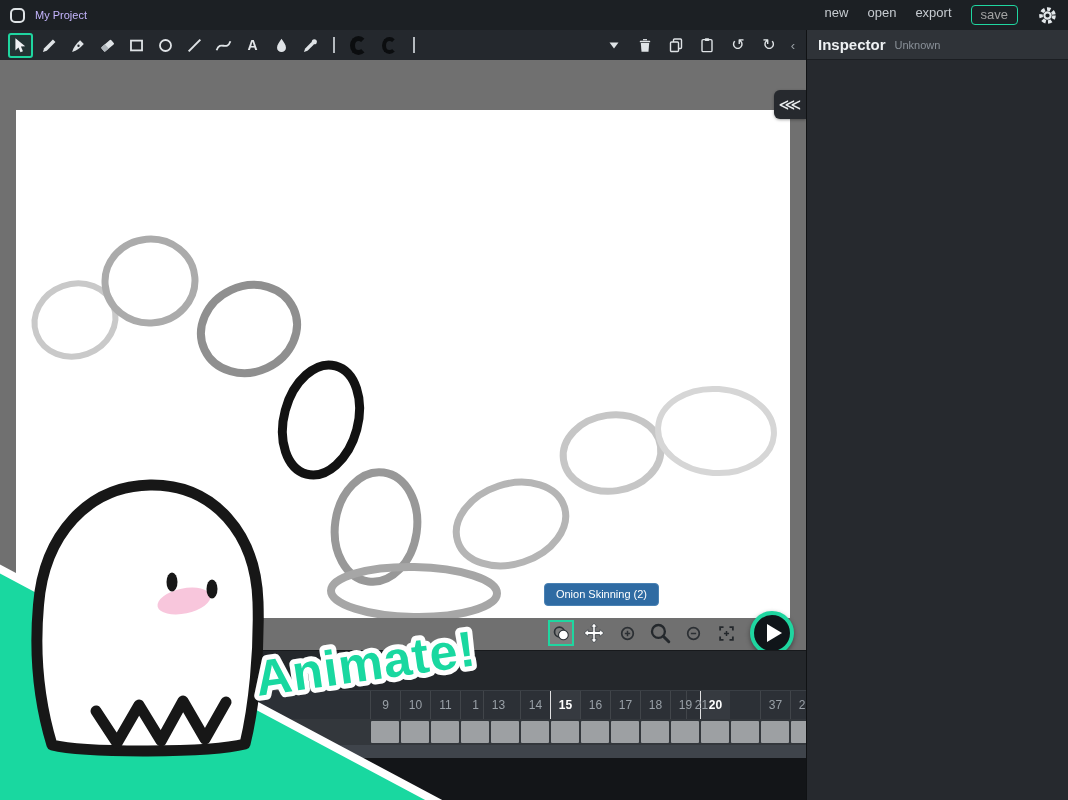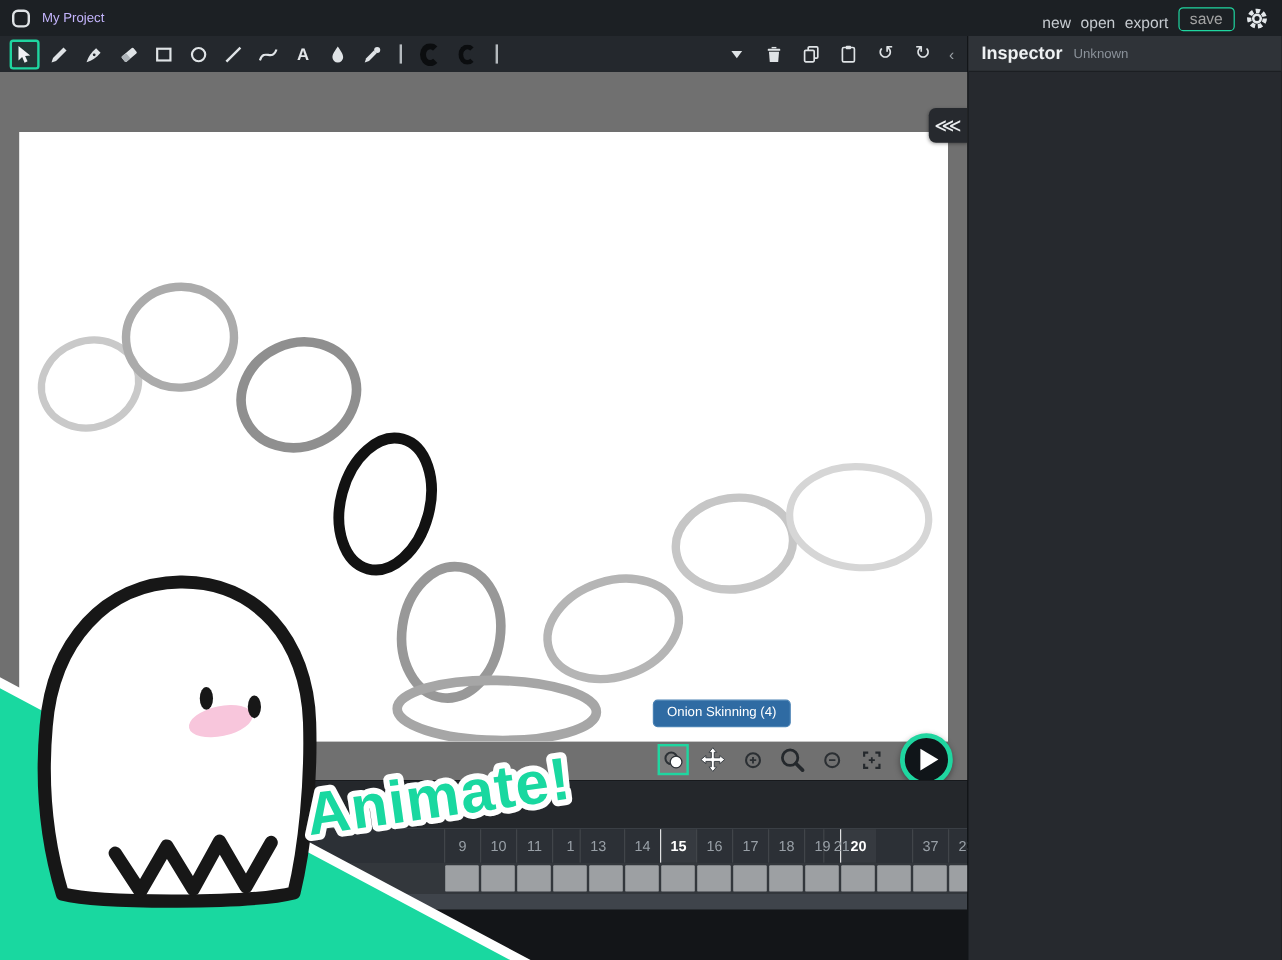--- a/index.html
+++ b/index.html
@@ -3,21 +3,21 @@
 <meta charset="utf-8">
 <style>
   *{box-sizing:border-box;margin:0;padding:0}
   html,body{width:1068px;height:800px;background:#0f1113;font-family:"Liberation Sans",sans-serif;overflow:hidden}
   .app{position:relative;width:1068px;height:800px;display:flex;flex-direction:column}
 
   
   .titlebar{flex:0 0 30px;height:30px;background:#1c2024;display:flex;align-items:center;padding:0 10px;gap:10px}
   .logo{width:15px;height:15px;border:2.5px solid #dfe3e6;border-radius:5px}
   .title{color:#c4b5fd;font-size:11px}
-  .tb-right{margin-left:auto;display:flex;align-items:flex-end;gap:8px}
+  .tb-right{margin-left:auto;display:flex;align-items:flex-start;gap:19px}
   .tb-link{color:#c6cbd0;font-size:13px;cursor:pointer}
   .save-btn{color:#a3a3a3;border:1.5px solid #1fd6a0;border-radius:4px;font-size:13px;padding:1px 9px 2px;cursor:pointer}
   .gearwrap{display:flex;align-items:center}
 
   
   .main{flex:1;display:flex;min-height:0}
   .left{width:806px;display:flex;flex-direction:column}
 
   
   .toolbar{flex:0 0 30px;height:30px;background:#24282d;display:flex;align-items:center;padding:0 8px;gap:4px}
@@ -206,21 +206,21 @@
               <ellipse cx="233" cy="219" rx="49" ry="43" transform="rotate(-25 233 219)" fill="none" stroke="#8f8f8f" stroke-width="8" stroke-linecap="round"></ellipse>
               <ellipse cx="305" cy="310" rx="37" ry="56" transform="rotate(15 305 310)" fill="none" stroke="#121212" stroke-width="9" stroke-linecap="round"></ellipse>
               <ellipse cx="360" cy="417" rx="41" ry="55" transform="rotate(8 360 417)" fill="none" stroke="#989898" stroke-width="8" stroke-linecap="round"></ellipse>
               <ellipse cx="398" cy="482" rx="83" ry="25" transform="rotate(1 398 482)" fill="none" stroke="#a6a6a6" stroke-width="8" stroke-linecap="round"></ellipse>
               <ellipse cx="495" cy="414" rx="56" ry="40" transform="rotate(-18 495 414)" fill="none" stroke="#b5b5b5" stroke-width="7" stroke-linecap="round"></ellipse>
               <ellipse cx="596" cy="343" rx="49" ry="38" transform="rotate(-8 596 343)" fill="none" stroke="#c6c6c6" stroke-width="7" stroke-linecap="round"></ellipse>
               <ellipse cx="700" cy="321" rx="58" ry="42" transform="rotate(4 700 321)" fill="none" stroke="#d6d6d6" stroke-width="6" stroke-linecap="round"></ellipse>
             </svg>
         </div>
         <div class="collapse-btn">⋘</div>
-        <div class="tooltip">Onion Skinning (4)</div>
+        <div class="tooltip">Onion Skinning (2)</div>
         <div class="zoombar">
           <div class="vb-btn selected">
               <svg width="19" height="19" viewBox="0 0 18 18">
                 <circle cx="7" cy="7.6" r="4.6" fill="none" stroke="#2c3136" stroke-width="1.6"></circle>
                 <circle cx="10.8" cy="10.4" r="4.6" fill="#ffffff" stroke="#2c3136" stroke-width="1"></circle>
               </svg>
             </div>
             <div class="vb-btn">
               <svg width="22" height="22" viewBox="0 0 16 16">
                 <path d="M8 .8 L10.3 3.6 H8.9 V6.9 H12.2 V5.5 L15.2 8 L12.2 10.5 V9.1 H8.9 V12.4 H10.3 L8 15.2 L5.7 12.4 H7.1 V9.1 H3.8 V10.5 L.8 8 L3.8 5.5 V6.9 H7.1 V3.6 H5.7 Z" fill="#ffffff" stroke="#3a3f44" stroke-width=".6"></path>

